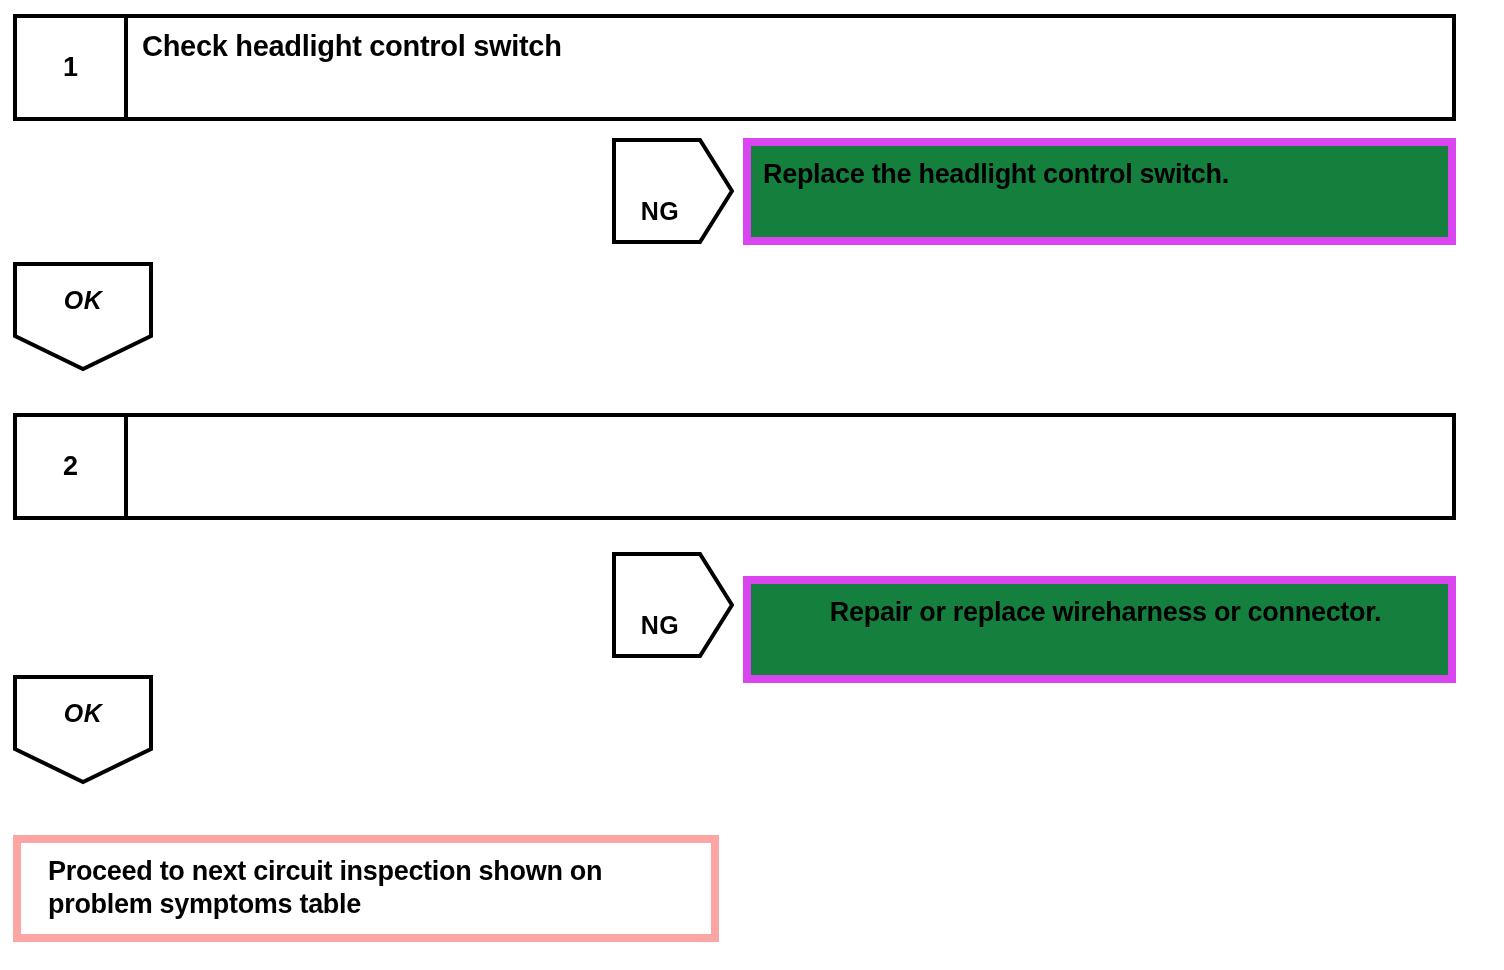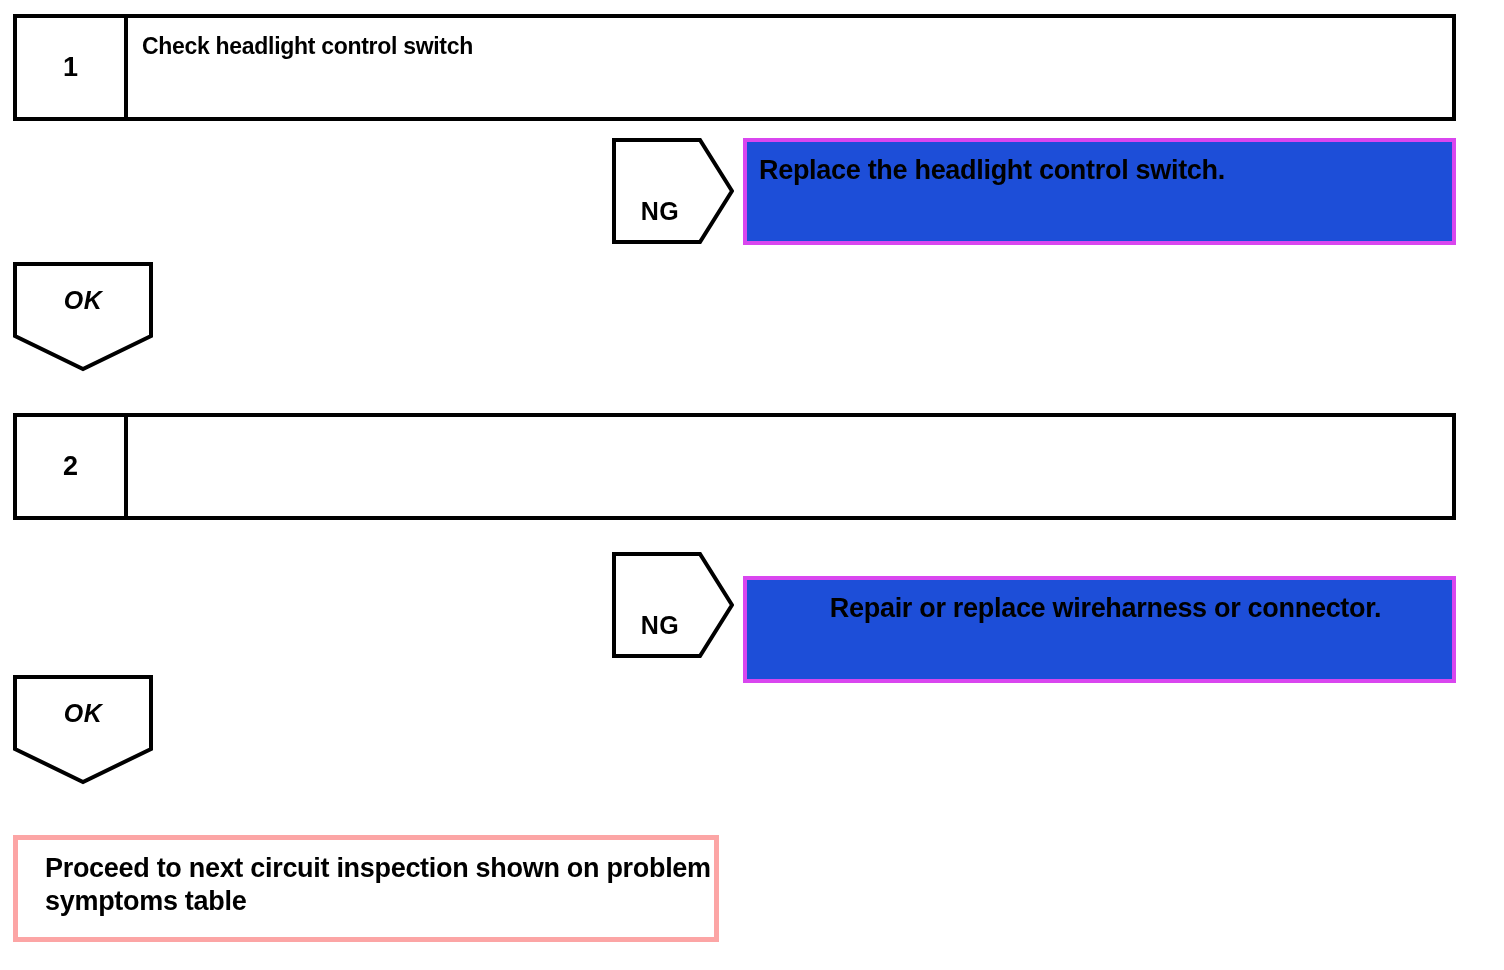--- a/index.html
+++ b/index.html
@@ -40,21 +40,21 @@
     display: flex;
     align-items: center;
     justify-content: center;
     font-size: 27px;
     font-weight: bold;
     letter-spacing: 0px;
   }
   .step-text {
     flex: 1 1 auto;
     padding: 12px 0 0 14px;
-    font-size: 23px;
+    font-size: 29px;
     font-weight: bold;
     line-height: 33px;
     letter-spacing: -0.3px;
     white-space: pre-line;
   }
 
   
   .ng-arrow {
     position: absolute;
     width: 122px;
@@ -77,22 +77,22 @@
     font-size: 25px;
     font-weight: bold;
     letter-spacing: 0.5px;
     margin-top: 20px;
   }
 
   
   .msg-box {
     position: absolute;
     box-sizing: border-box;
-    border: 4px solid #d946ef;
-    background: #1d4ed8;
+    border: 8px solid #d946ef;
+    background: #15803d;
     font-size: 27px;
     font-weight: bold;
     line-height: 33px;
     letter-spacing: -0.3px;
     padding: 12px 0 0 12px;
     white-space: pre-line;
   }
 
   
   .ok-arrow {
@@ -117,21 +117,21 @@
     font-size: 25px;
     font-weight: bold;
     letter-spacing: 0.5px;
     font-style: italic;
   }
 
   
   .end-box {
     position: absolute;
     box-sizing: border-box;
-    border: 5px solid #fca5a5;
+    border: 8px solid #fca5a5;
     background: #fff;
     font-size: 27px;
     font-weight: bold;
     line-height: 33px;
     letter-spacing: -0.3px;
     padding: 12px 0 0 27px;
     white-space: pre-line;
   }
 </style>
 </head>

